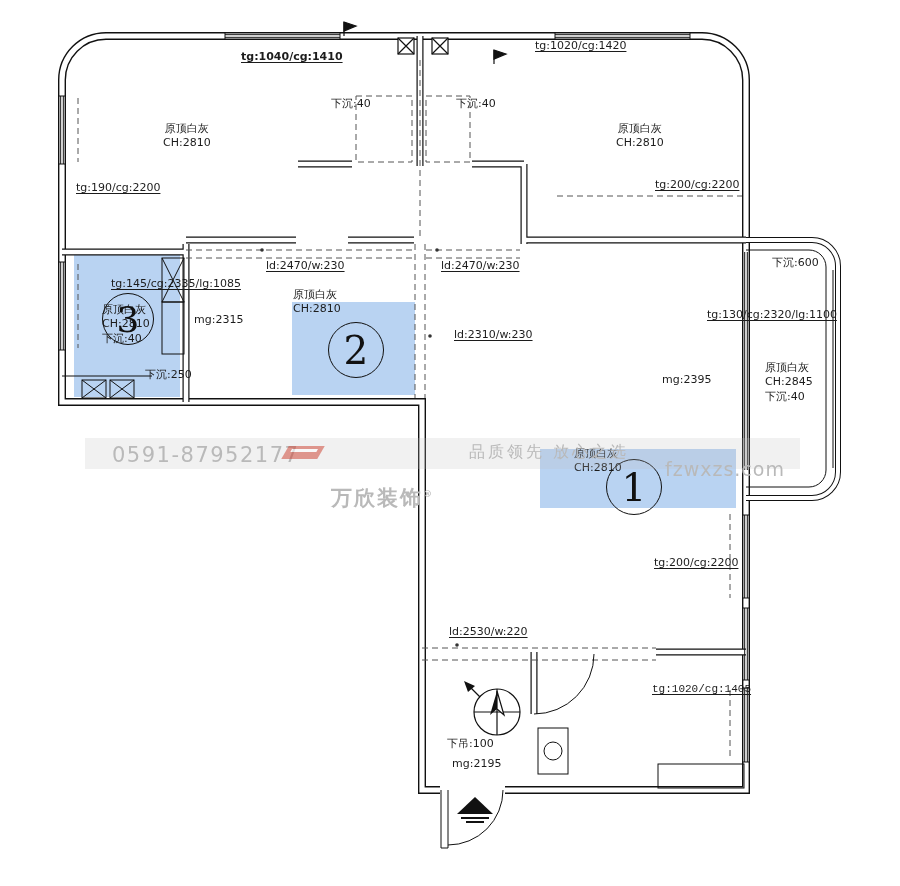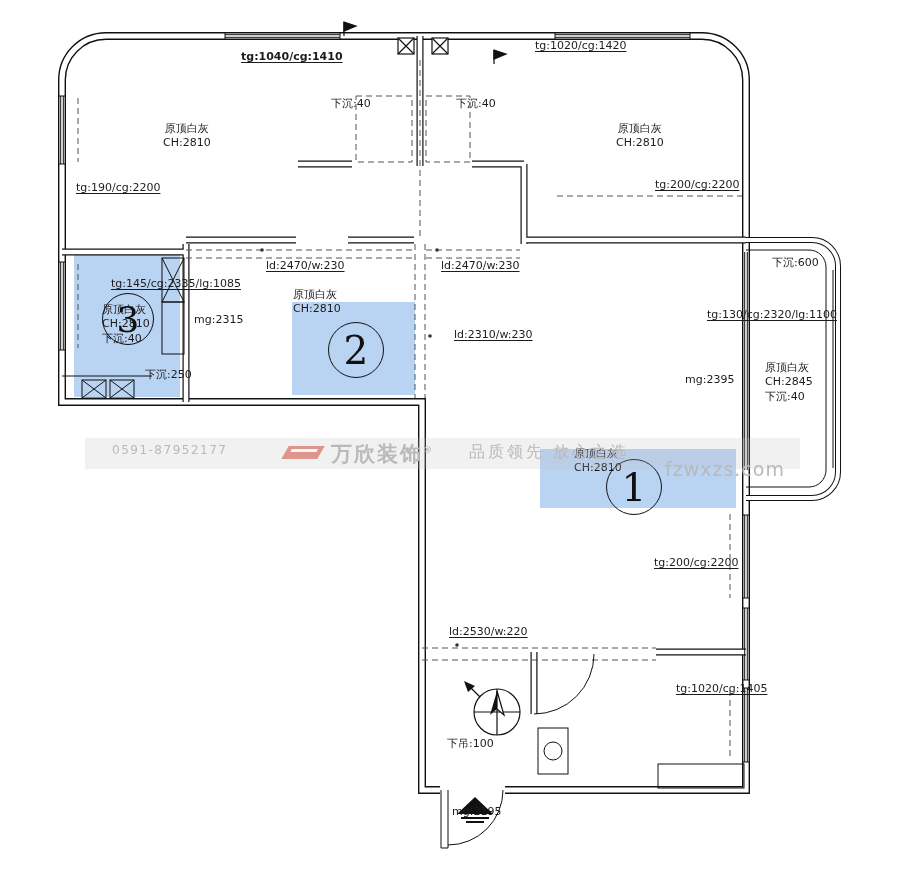--- a/index.html
+++ b/index.html
@@ -11,21 +11,21 @@
   .plan-label{position:absolute;font-size:11px;line-height:1.3;color:#1c1c1c;
               white-space:pre-line;}
   .plan-label.u{text-decoration:underline;text-underline-offset:2px;}
   .plan-label.c{text-align:center;}
   .room-circle{position:absolute;border:1.6px solid #111;border-radius:50%;
                display:flex;align-items:center;justify-content:center;
                font-family:"DejaVu Serif",serif;color:#111;background:transparent;}
   
   #watermark{position:absolute;background:rgba(190,190,190,0.22);}
   #watermark .wm{position:absolute;color:#b9b9b9;white-space:nowrap;}
-  #wm-phone{font-size:12px;letter-spacing:1.5px;top:5px;}
+  #wm-phone{font-size:21px;letter-spacing:1.5px;top:5px;}
   #wm-brand{font-size:21px;font-weight:bold;top:2px;color:#bdbdbd;letter-spacing:2px;}
   #wm-reg{font-size:9px;vertical-align:super;}
   #wm-tagline{font-size:16px;letter-spacing:3px;top:4px;}
   #wm-site{font-size:19px;letter-spacing:1px;top:20px;}
   #wm-logo-mark{position:absolute;width:36px;height:13px;top:8px;
                 background:#cf4a3a;transform:skewX(-30deg);opacity:.55;}
   #wm-logo-mark:after{content:"";position:absolute;left:5px;top:3px;width:26px;height:3px;
                 background:#ffffff;}
 </style>
 </head>
@@ -170,40 +170,40 @@
       <div class="plan-label" style="left: 102px; top: 303px;">原顶白灰
 CH:2810
 下沉:40</div>
       <div class="plan-label" style="left: 194px; top: 313px;">mg:2315</div>
       <div class="plan-label" style="left: 293px; top: 288px;">原顶白灰
 CH:2810</div>
       <div class="plan-label u" style="left: 432px; top: 328px; margin-left: 22px;">ld:2310/w:230</div>
       <div class="plan-label" style="left: 97px; top: 368px; margin-left: 48px;">下沉:250</div>
       <div class="plan-label" style="left: 772px; top: 256px;">下沉:600</div>
       <div class="plan-label u" style="left: 707px; top: 308px; text-decoration: underline;">tg:130/cg:2320/lg:1100</div>
-      <div class="plan-label" style="left: 685px; top: 373px;">mg:2395</div>
+      <div class="plan-label" style="left: 662px; top: 373px;">mg:2395</div>
       <div class="plan-label" style="left: 765px; top: 361px;">原顶白灰
 CH:2845
 下沉:40</div>
       <div class="plan-label" style="left: 574px; top: 447px;">原顶白灰
 CH:2810</div>
       <div class="plan-label u" style="left: 654px; top: 556px;">tg:200/cg:2200</div>
       <div class="plan-label u" style="left: 449px; top: 625px;">ld:2530/w:220</div>
-      <div class="plan-label u" style="left: 676px; top: 682px;">tg:1020/cg:1405</div>
+      <div class="plan-label u" style="left: 652px; top: 682px; font-family: Liberation Mono, monospace;">tg:1020/cg:1405</div>
       <div class="plan-label" style="left: 447px; top: 737px;">下吊:100</div>
-      <div class="plan-label" style="left: 452px; top: 805px;">mg:2195</div>
+      <div class="plan-label" style="left: 452px; top: 757px;">mg:2195</div>
     </div>
 
   <div id="circles-layer">
       <div class="room-circle" style="left: 606px; top: 459px; width: 54px; height: 54px; font-size: 39px;">1</div>
       <div class="room-circle" style="left: 328px; top: 322px; width: 54px; height: 54px; font-size: 39px;">2</div>
       <div class="room-circle" style="left: 102px; top: 293px; width: 50px; height: 50px; font-size: 36px;">3</div>
     </div>
 
   <div id="watermark" style="left: 85px; top: 438px; width: 715px; height: 31px;">
     <span id="wm-phone" class="wm" style="left: 27px;">0591-87952177</span>
     <span id="wm-logo-mark" style="left: 200px;"></span>
-    <span id="wm-brand" class="wm" style="left: 246px;"><span>万欣装饰</span><sup id="wm-reg">®</sup></span>
+    <span id="wm-brand" class="wm" style="left: 246px; margin-top: 44px;"><span>万欣装饰</span><sup id="wm-reg">®</sup></span>
     <span id="wm-tagline" class="wm" style="left: 384px;">品质领先 放心之选</span>
     <span id="wm-site" class="wm" style="left: 580px;">fzwxzs.com</span>
   </div>
 
 </div>
 
 </body></html>

